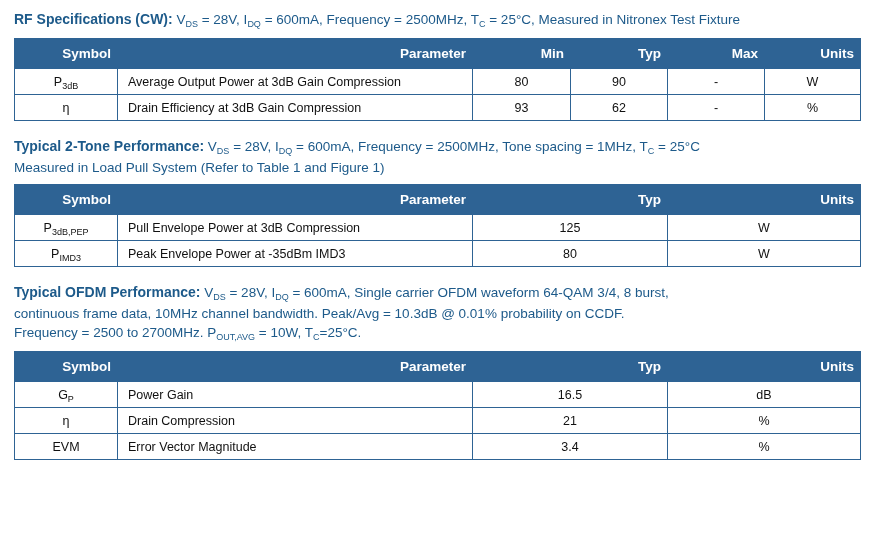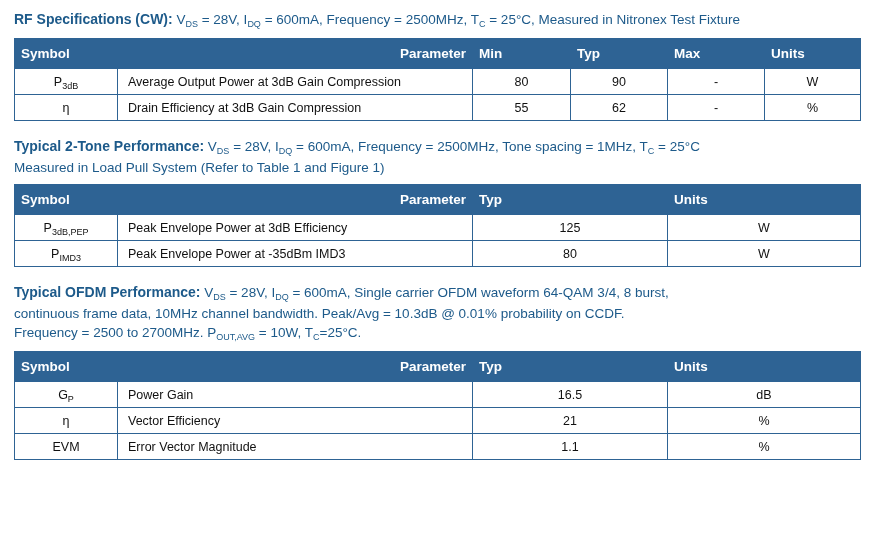--- a/index.html
+++ b/index.html
@@ -49,21 +49,21 @@
     table-layout: fixed;
     margin-bottom: 16px;
   }
   thead th {
     background: #2e6394;
     color: #ffffff;
     font-weight: bold;
     font-size: 13.5px;
     height: 29px;
     border: 1px solid #2e6394;
-    text-align: left;
+    text-align: right;
     padding: 0 6px;
   }
   thead th.left {
     text-align: right;
     padding-left: 10px;
   }
   tbody td {
     border: 1px solid #2e6394;
     height: 25px;
     font-size: 12.5px;
@@ -111,21 +111,21 @@
           <td>P<sub>3dB</sub></td>
           <td class="left">Average Output Power at 3dB Gain Compression</td>
           <td>80</td>
           <td>90</td>
           <td>-</td>
           <td>W</td>
         </tr>
         <tr>
           <td>η</td>
           <td class="left">Drain Efficiency at 3dB Gain Compression</td>
-          <td>55</td>
+          <td>93</td>
           <td>62</td>
           <td>-</td>
           <td>%</td>
         </tr>
       </tbody>
     </table>
   </div>
 
   <div class="section">
     <p class="sec-heading">
@@ -142,21 +142,21 @@
         <tr>
           <th>Symbol</th>
           <th class="left">Parameter</th>
           <th>Typ</th>
           <th>Units</th>
         </tr>
       </thead>
       <tbody>
         <tr>
           <td>P<sub>3dB,PEP</sub></td>
-          <td class="left">Peak Envelope Power at 3dB Efficiency</td>
+          <td class="left">Pull Envelope Power at 3dB Compression</td>
           <td>125</td>
           <td>W</td>
         </tr>
         <tr>
           <td>P<sub>IMD3</sub></td>
           <td class="left">Peak Envelope Power at -35dBm IMD3</td>
           <td>80</td>
           <td>W</td>
         </tr>
       </tbody>
@@ -184,27 +184,27 @@
       </thead>
       <tbody>
         <tr>
           <td>G<sub>P</sub></td>
           <td class="left">Power Gain</td>
           <td>16.5</td>
           <td>dB</td>
         </tr>
         <tr>
           <td>η</td>
-          <td class="left">Vector Efficiency</td>
+          <td class="left">Drain Compression</td>
           <td>21</td>
           <td>%</td>
         </tr>
         <tr>
           <td>EVM</td>
           <td class="left">Error Vector Magnitude</td>
-          <td>1.1</td>
+          <td>3.4</td>
           <td>%</td>
         </tr>
       </tbody>
     </table>
   </div>
 
 </div>
 
 </body></html>

